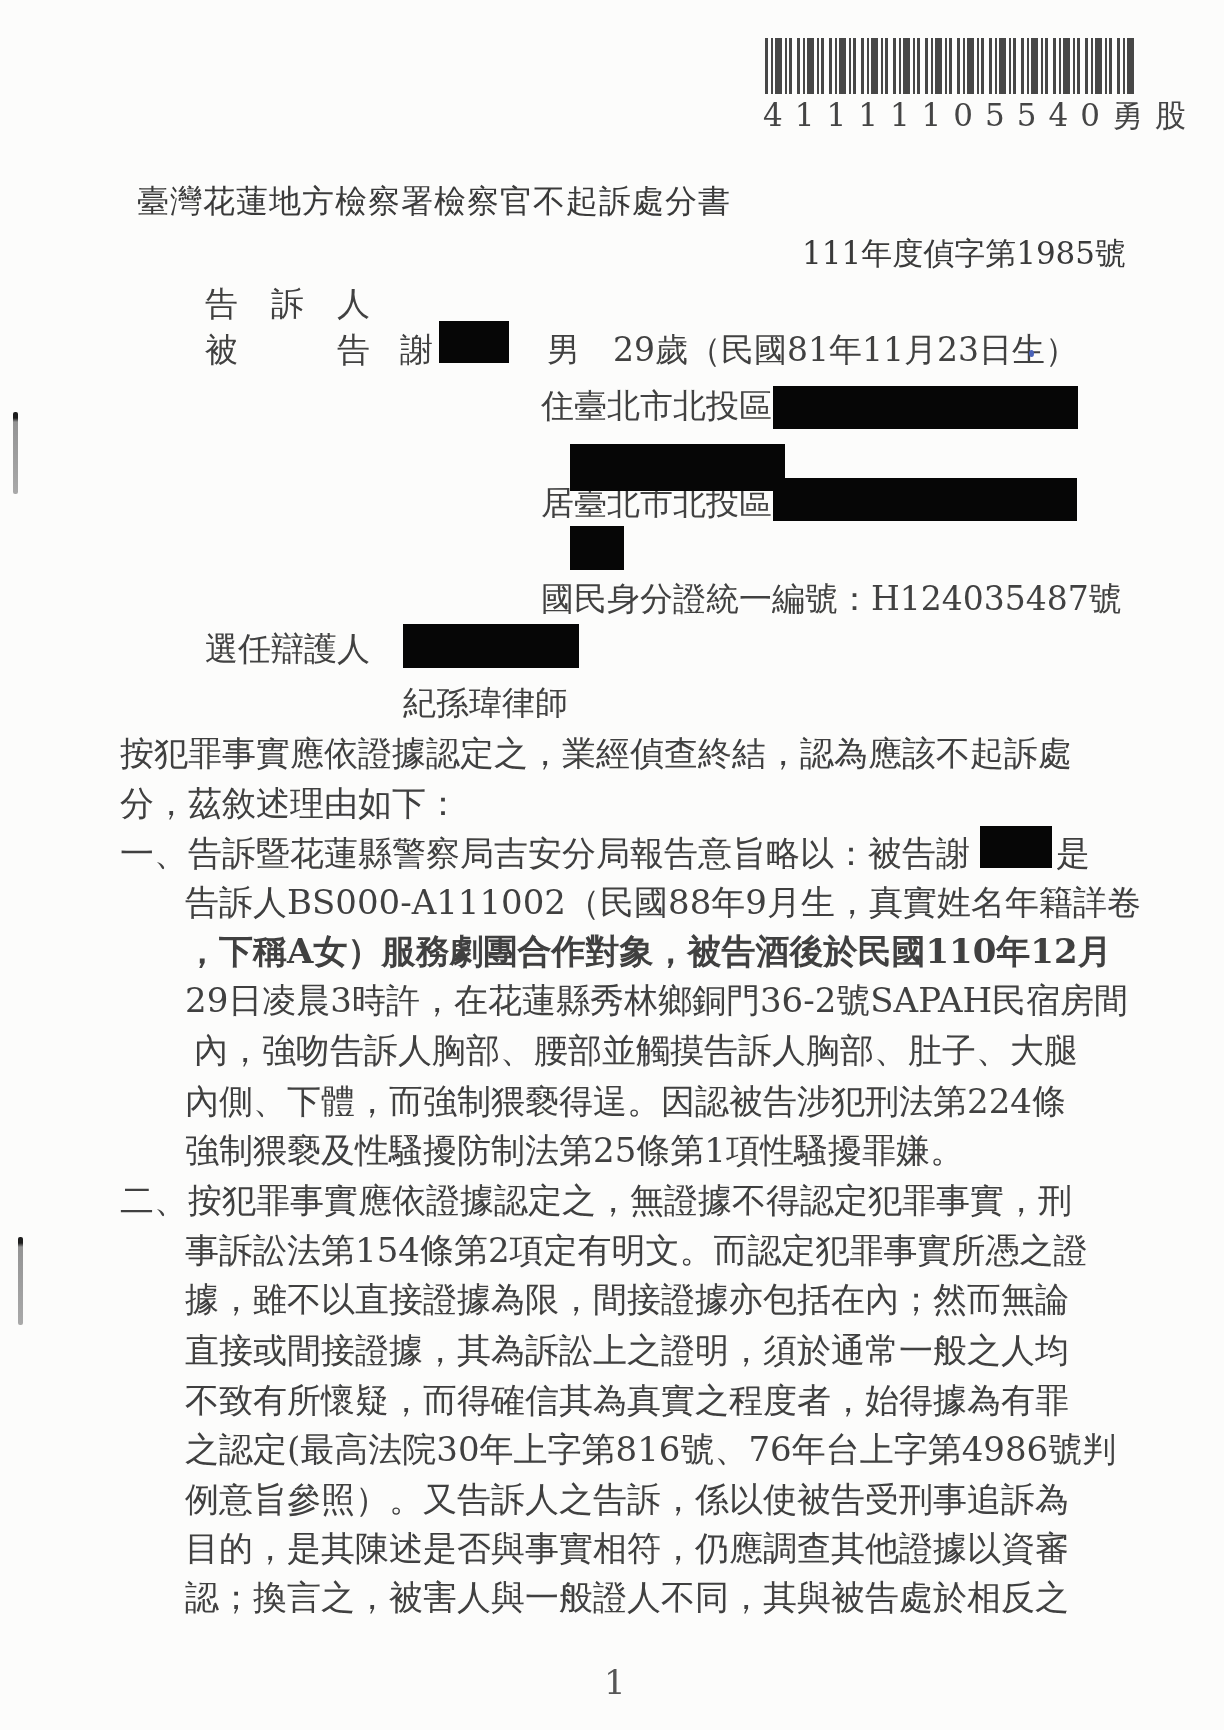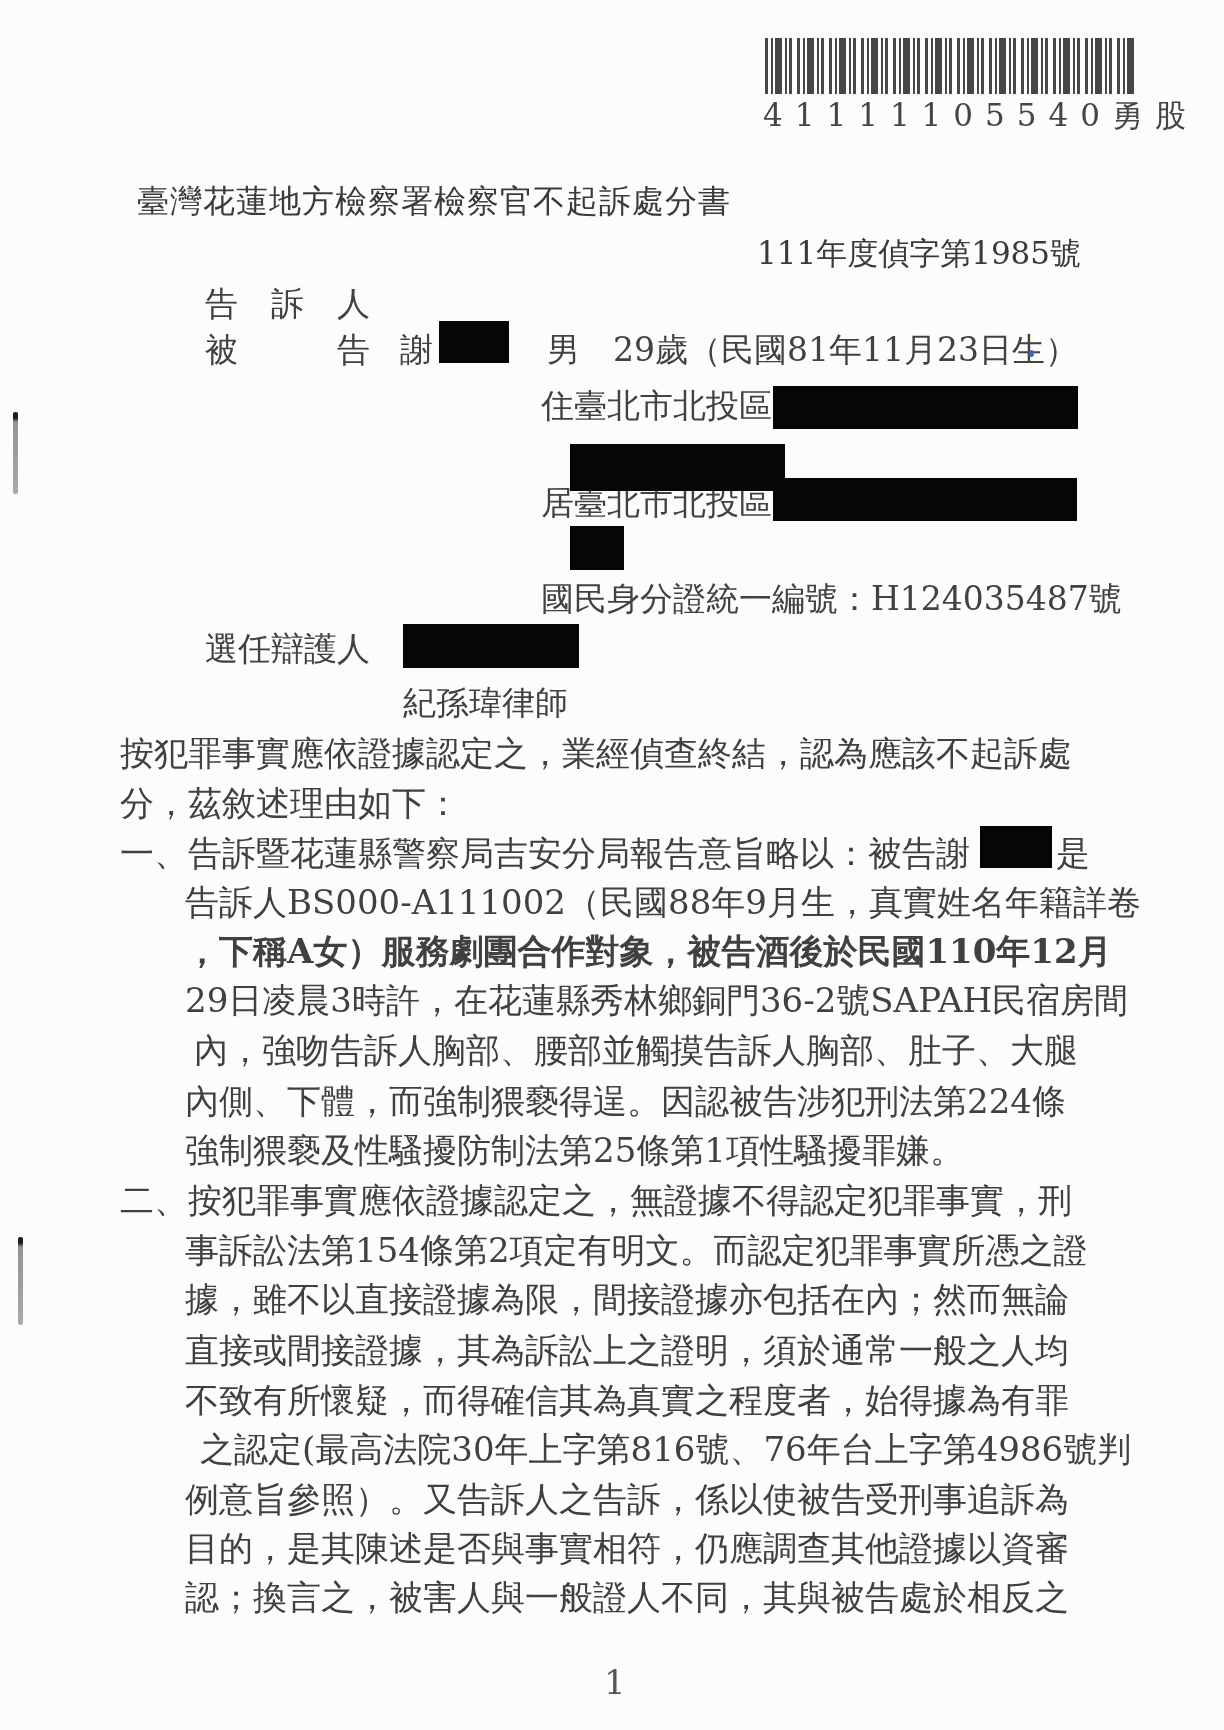--- a/index.html
+++ b/index.html
@@ -38,21 +38,21 @@
 
 <div class="page">
 
   <div class="barcode-bars"></div>
   <div class="abs barcode-num" style="left:763px;top:95px;">41111105540勇股</div>
 
   <div class="staple" style="left:13px;top:412px;height:82px;"></div>
   <div class="staple" style="left:18px;top:1237px;height:88px;"></div>
 
   <div class="abs doc-title" style="left:137px;top:180px;">臺灣花蓮地方檢察署檢察官不起訴處分書</div>
-  <div class="abs case-no" style="left:757px;top:233px;">111年度偵字第1985號</div>
+  <div class="abs case-no" style="left:802px;top:233px;">111年度偵字第1985號</div>
 
   <div class="abs party" style="left:205px;top:282px;">告　訴　人</div>
 
   <div class="abs party" style="left:205px;top:328px;">被　　　告</div>
   <div class="abs party" style="left:400px;top:328px;">謝</div>
   <div class="abs party" style="left:547px;top:328px;">男　29歲（民國81年11月23日生）</div>
   <div class="blue-dot" style="left:1029px;top:350px;"></div>
 
   <div class="abs party" style="left:541px;top:384px;">住臺北市北投區</div>
   <div class="abs party" style="left:541px;top:481px;text-align:right;">居臺北市北投區</div>
@@ -70,21 +70,21 @@
       <div class="body-line" style="left: 185px; top: 931px; font-weight: bold;">，下稱A女）服務劇團合作對象，被告酒後於民國110年12月</div>
       <div class="body-line" style="left: 185px; top: 980px;">29日凌晨3時許，在花蓮縣秀林鄉銅門36-2號SAPAH民宿房間</div>
       <div class="body-line" style="left: 194px; top: 1030px;">內，強吻告訴人胸部、腰部並觸摸告訴人胸部、肚子、大腿</div>
       <div class="body-line" style="left: 185px; top: 1081px;">內側、下體，而強制猥褻得逞。因認被告涉犯刑法第224條</div>
       <div class="body-line" style="left: 185px; top: 1130px;">強制猥褻及性騷擾防制法第25條第1項性騷擾罪嫌。</div>
       <div class="body-line" style="left: 120px; top: 1180px;">二、按犯罪事實應依證據認定之，無證據不得認定犯罪事實，刑</div>
       <div class="body-line" style="left: 185px; top: 1230px;">事訴訟法第154條第2項定有明文。而認定犯罪事實所憑之證</div>
       <div class="body-line" style="left: 185px; top: 1279px;">據，雖不以直接證據為限，間接證據亦包括在內；然而無論</div>
       <div class="body-line" style="left: 185px; top: 1330px;">直接或間接證據，其為訴訟上之證明，須於通常一般之人均</div>
       <div class="body-line" style="left: 185px; top: 1380px;">不致有所懷疑，而得確信其為真實之程度者，始得據為有罪</div>
-      <div class="body-line" style="left: 185px; top: 1429px; margin-left: 15px;">之認定(最高法院30年上字第816號、76年台上字第4986號判</div>
+      <div class="body-line" style="left: 185px; top: 1429px;">之認定(最高法院30年上字第816號、76年台上字第4986號判</div>
       <div class="body-line" style="left: 185px; top: 1479px;">例意旨參照）。又告訴人之告訴，係以使被告受刑事追訴為</div>
       <div class="body-line" style="left: 185px; top: 1528px;">目的，是其陳述是否與事實相符，仍應調查其他證據以資審</div>
       <div class="body-line" style="left: 185px; top: 1577px;">認；換言之，被害人與一般證人不同，其與被告處於相反之</div>
     </div>
 
   <div>
       <div class="redaction" style="left: 439px; top: 321px; width: 70px; height: 42px; background: rgb(6, 6, 6);"></div>
       <div class="redaction" style="left: 773px; top: 386px; width: 305px; height: 43px; background: rgb(6, 6, 6);"></div>
       <div class="redaction" style="left: 570px; top: 444px; width: 215px; height: 47px; background: rgb(6, 6, 6);"></div>
       <div class="redaction" style="left: 773px; top: 478px; width: 304px; height: 43px; background: rgb(6, 6, 6);"></div>

